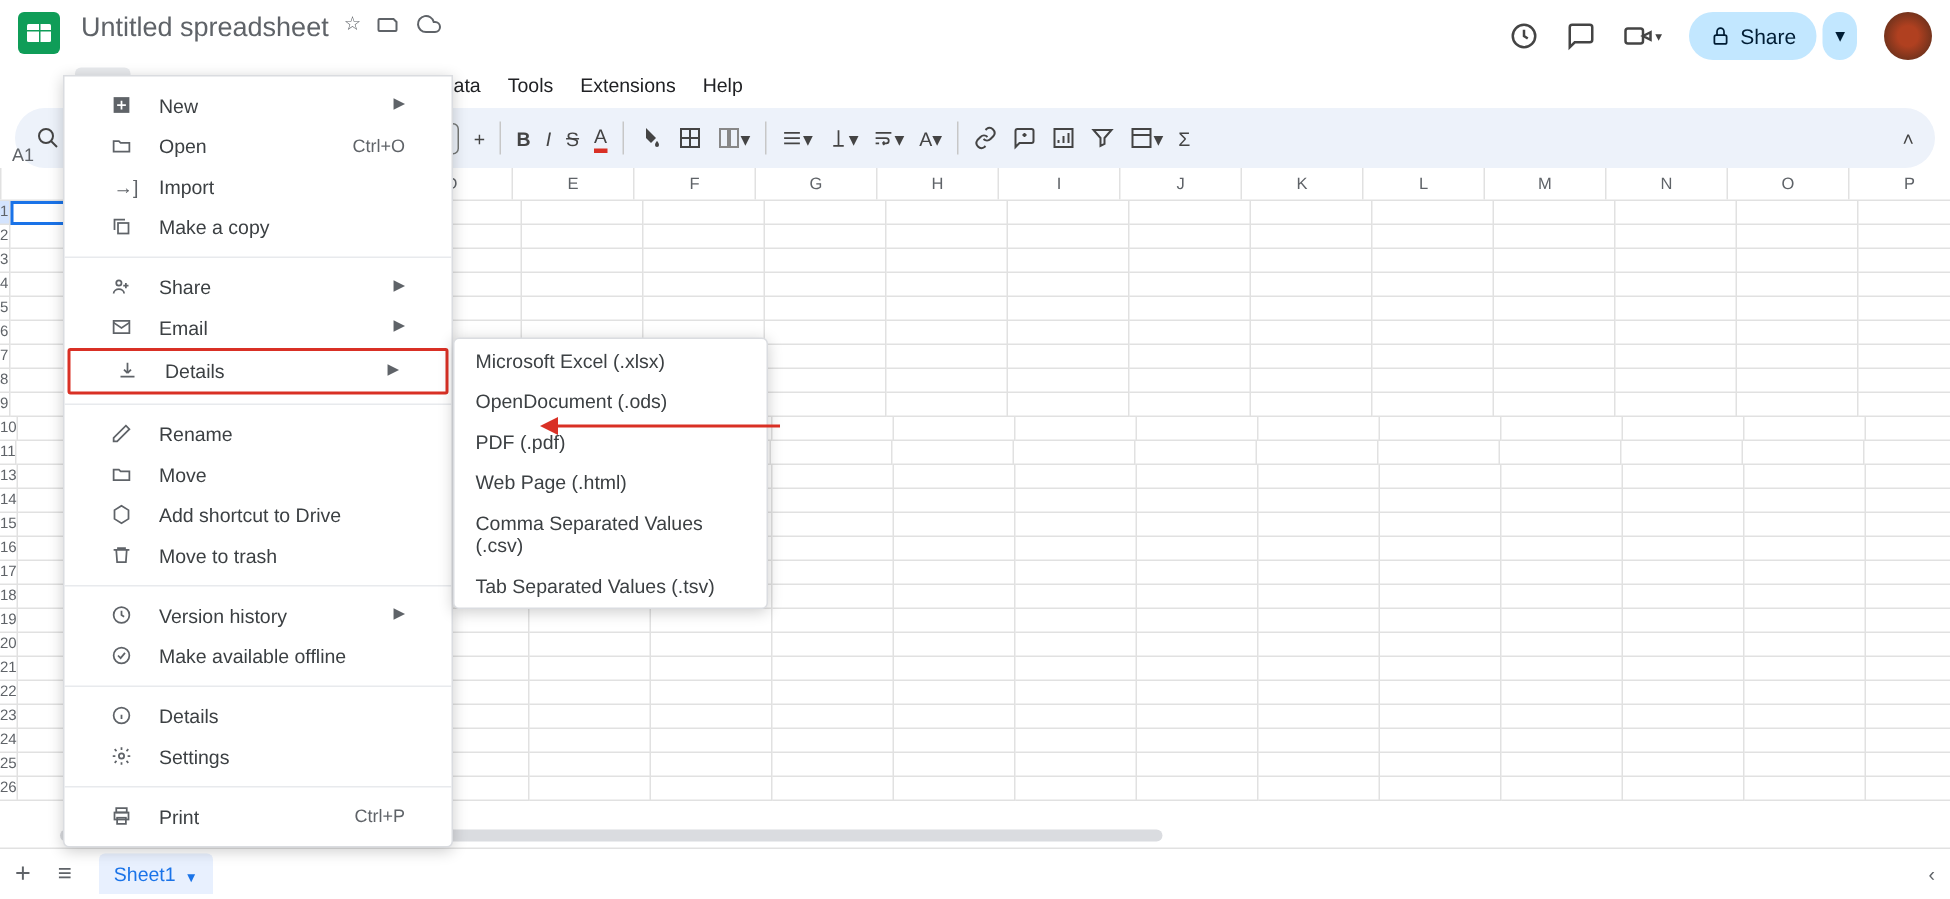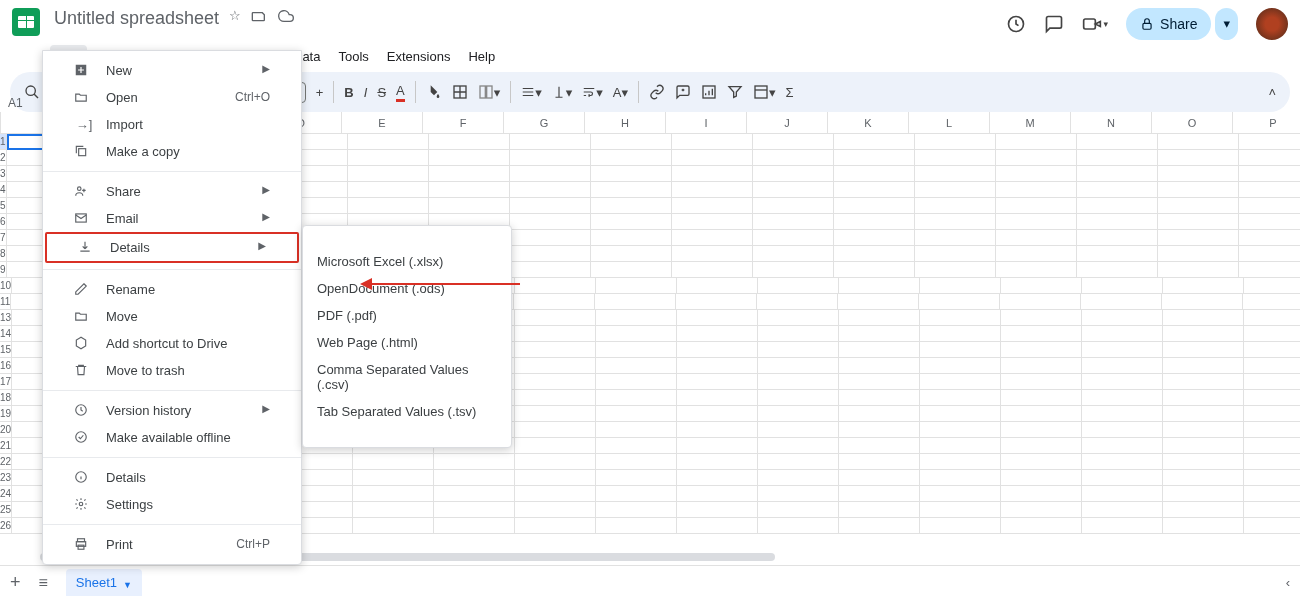--- a/index.html
+++ b/index.html
@@ -40,21 +40,21 @@
 .footer { position:absolute; bottom:0; left:0; right:0; height:34px; display:flex; align-items:center; padding:0 10px; gap:18px; border-top:1px solid #e1e1e1; }
 .tab { background:#e8f0fe; color:#1a73e8; padding:6px 10px; border-radius:4px 4px 0 0; font-size:13px; font-weight:500; display:flex; align-items:flex-end; gap:6px; }
 .footer-right { margin-left:auto; color:#5f6368; }
 .menu { position:absolute; left:42px; top:50px; width:260px; background:#fff; border:1px solid #dadce0; box-shadow:0 2px 10px rgba(0,0,0,.2); border-radius:0 0 4px 4px; z-index:100; padding:6px 0; }
 .menu-item { display:flex; padding:6px 31px; font-size:13px; color:#3c4043; cursor:pointer; position:relative; }
 .menu-item .mi-icon { width:20px; color:#5f6368; margin-right:12px; text-align:center; }
 .menu-item .shortcut { margin-left:auto; color:#5f6368; font-size:12px; }
 .menu-item .arrow { margin-left:auto; color:#5f6368; font-size:10px; }
 .menu-divider { height:1px; background:#e8eaed; margin:6px 0; }
 .menu-item.highlighted { border:2px solid #d93025; margin:0 2px; border-radius:2px; }
-.submenu { position:absolute; left:302px; top:225px; width:210px; background:#fff; border:1px solid #dadce0; box-shadow:0 2px 10px rgba(0,0,0,.2); border-radius:4px; z-index:101; padding:22px 0; }
+.submenu { position:absolute; left:302px; top:225px; width:210px; background:#fff; border:1px solid #dadce0; box-shadow:0 2px 10px rgba(0,0,0,.2); border-radius:4px; z-index:101; padding:1px 0; }
 .sub-item { padding:6px 14px; font-size:13px; color:#3c4043; cursor:pointer; }
 .red-arrow { position:absolute; left:370px; top:283px; z-index:102; pointer-events:none; }
 .red-arrow-line { width:150px; height:2px; background:#d93025; }
 .red-arrow-head { width:0; height:0; border-top:6px solid transparent; border-bottom:6px solid transparent; border-right:12px solid #d93025; position:absolute; left:-10px; top:-5px; }
 svg { display:block; }
 .hscroll { position:absolute; bottom:4px; left:40px; width:735px; height:8px; background:#dadce0; border-radius:4px; }
 </style>
 </head>
 <body>
 

